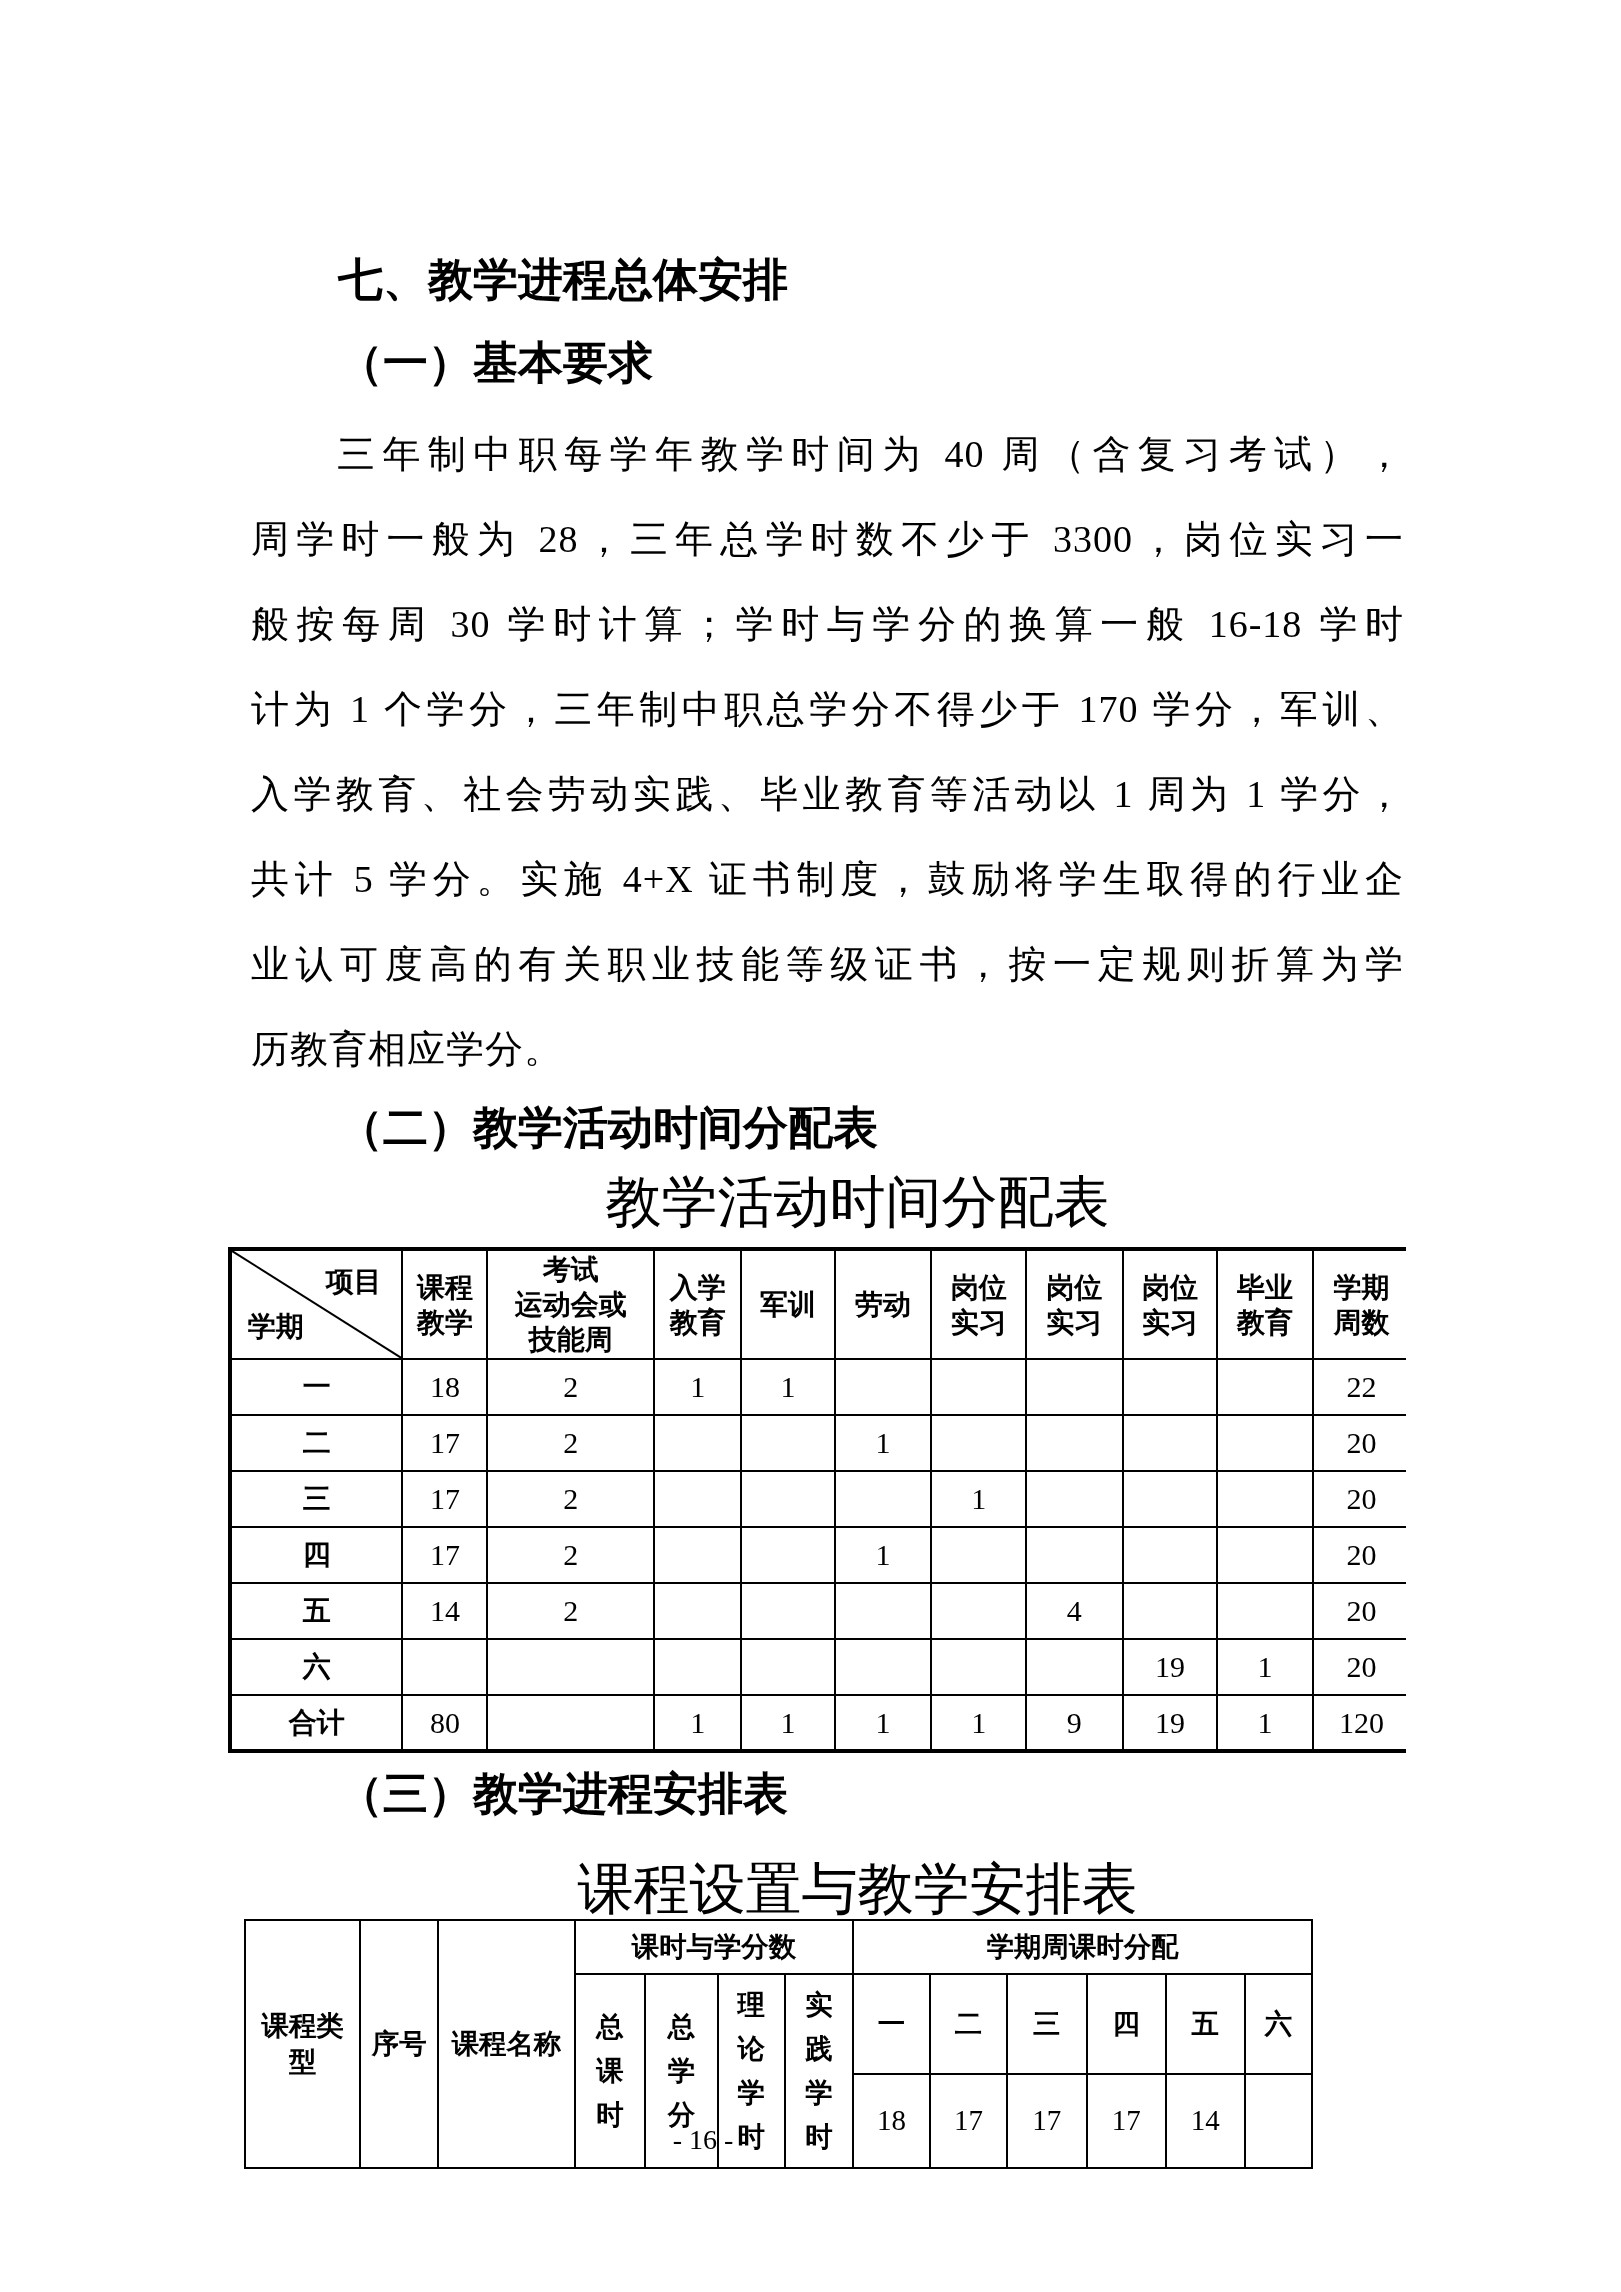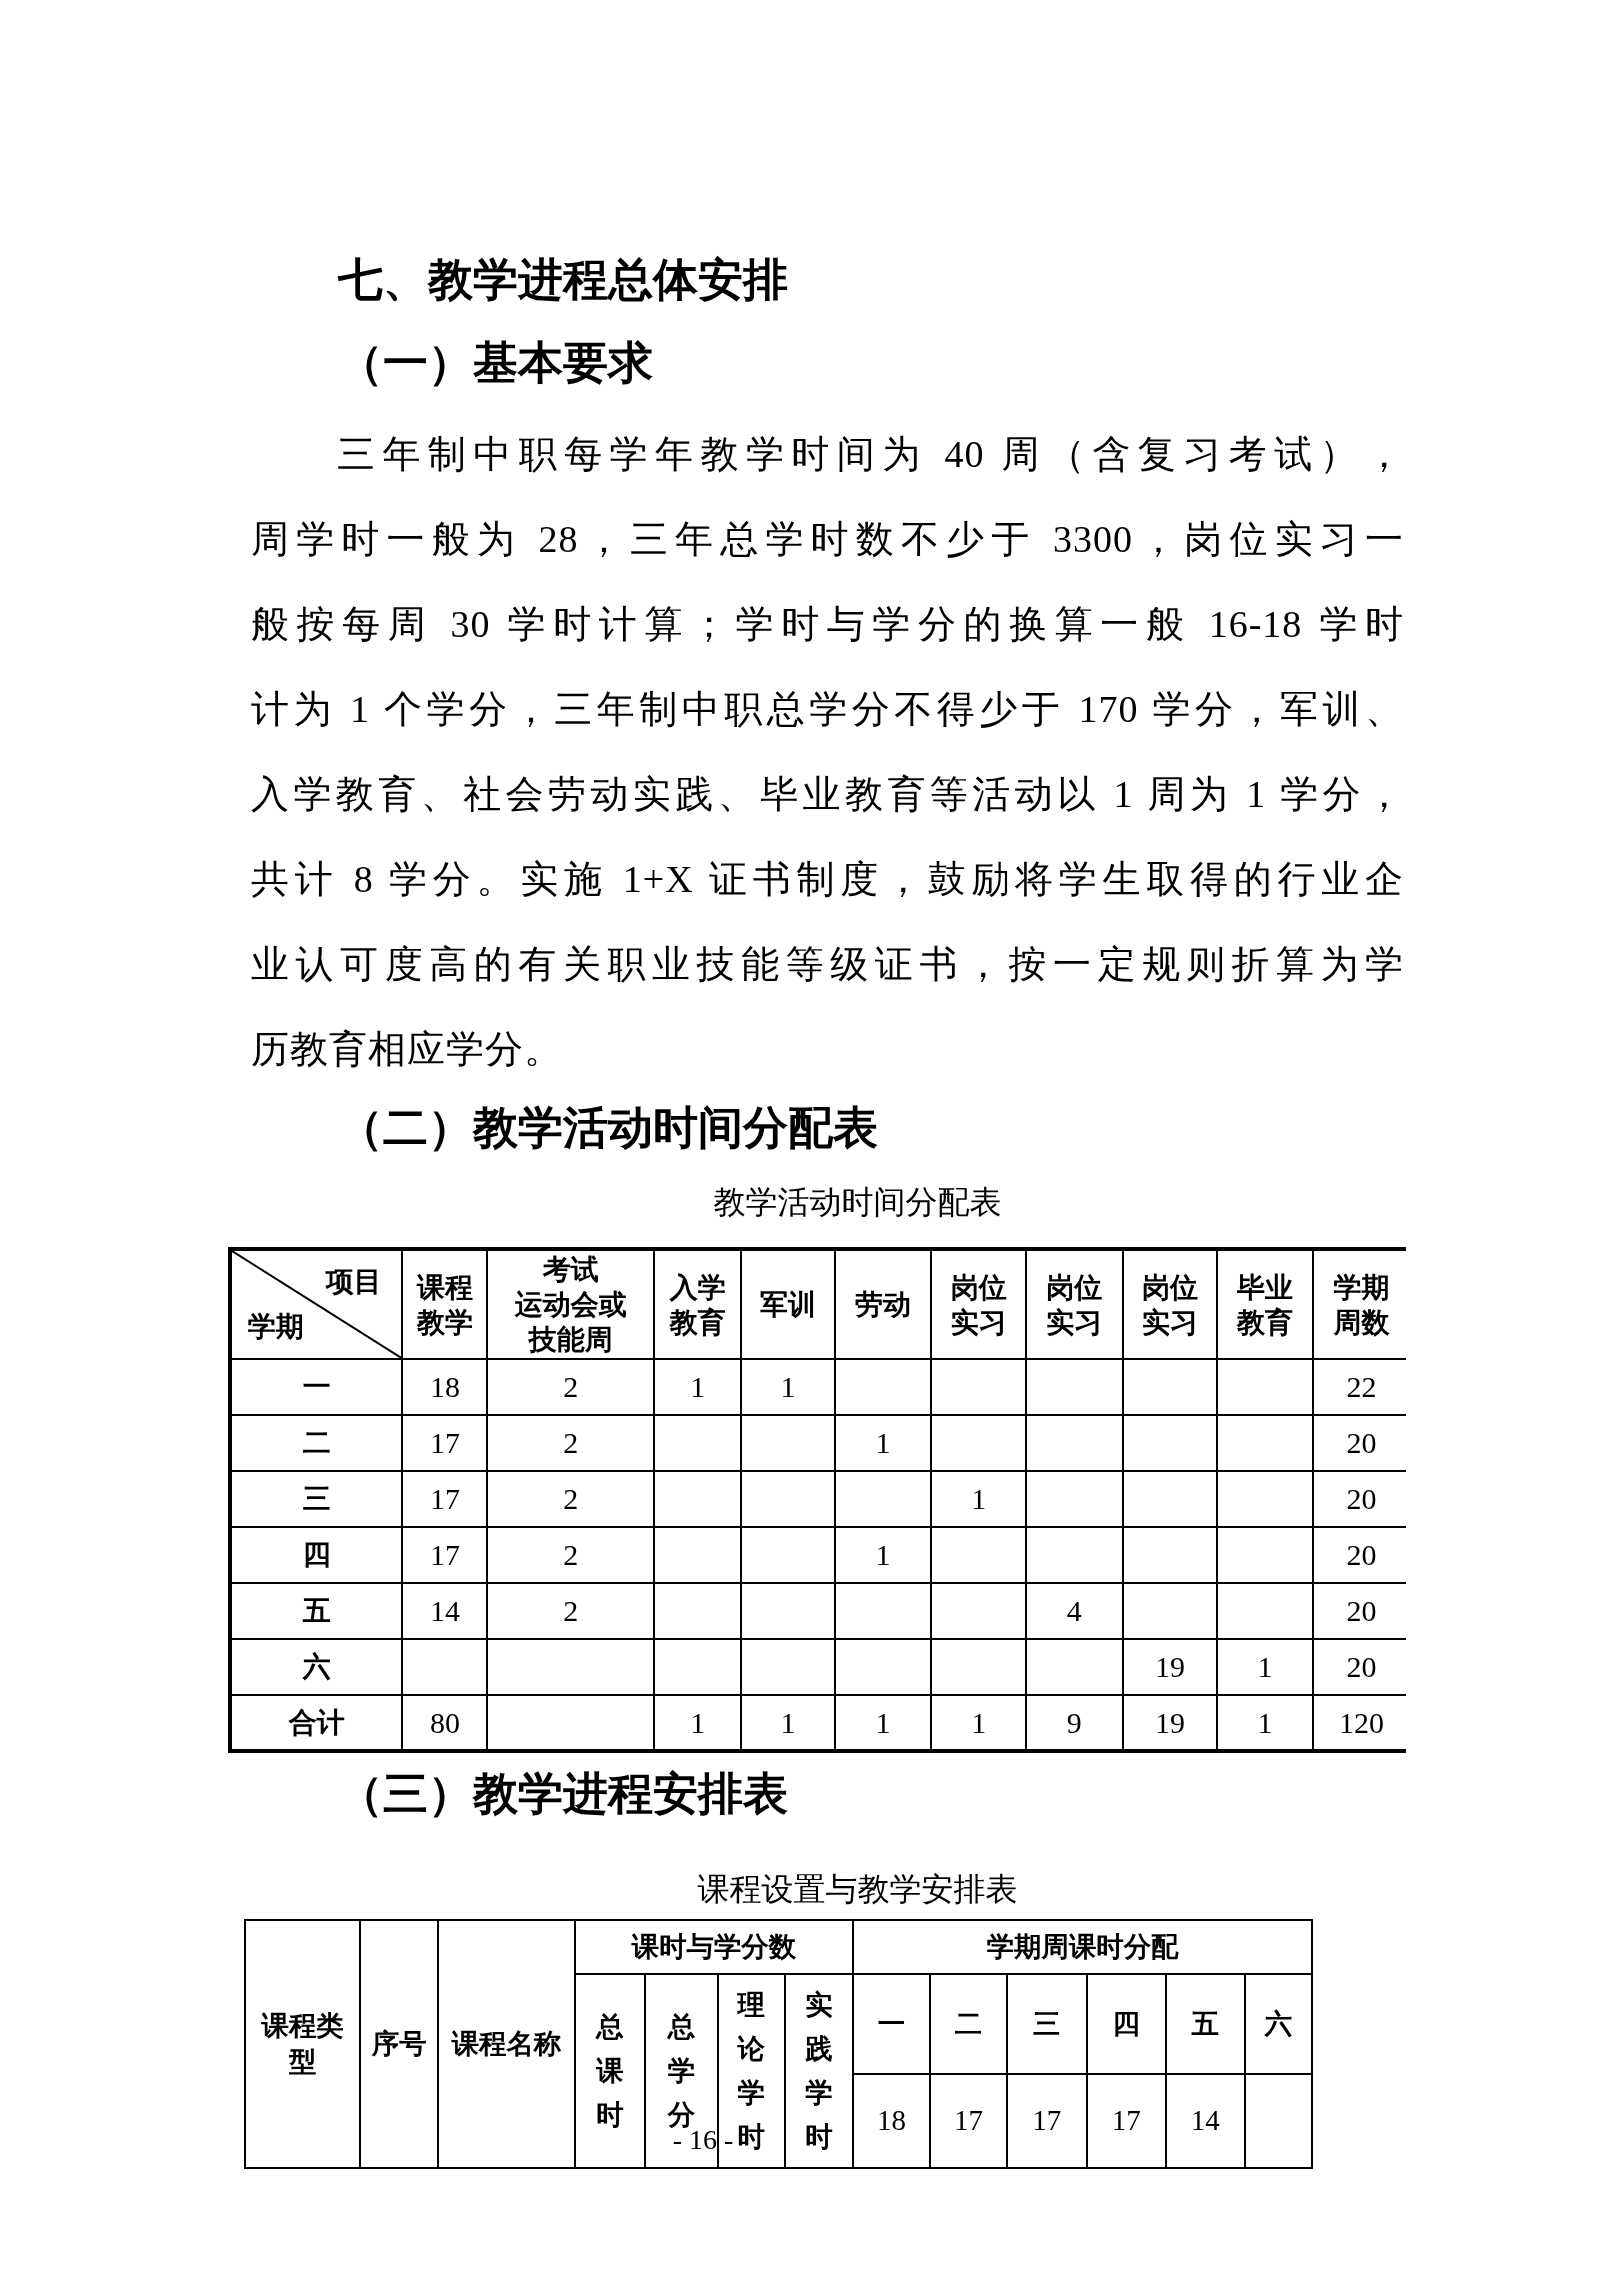--- a/index.html
+++ b/index.html
@@ -32,21 +32,21 @@
     text-align: justify;
     text-align-last: justify;
     white-space: nowrap;
   }
   .bodyline.first { text-indent: 86px; }
   .bodyline.last { text-align-last: left; white-space: normal; }
   .t-title {
     left: 294px;
     width: 1127px;
     text-align: center;
-    font-size: 32px;
+    font-size: 56px;
     line-height: 49px;
   }
   table { border-collapse: collapse; table-layout: fixed; }
   
   .t1 { left: 228px; top: 1247px; width: 1185px; border: 4.9px solid #000; }
   .t1 td { border: 2px solid #000; text-align: center; vertical-align: middle; padding: 0; overflow: hidden; }
   .t1 tr.hd { height: 110px; }
   .t1 tr.dr { height: 56px; }
   .t1 .th { font-size: 28px; font-weight: bold; white-space: pre-line; line-height: 35px; }
   .t1 .rl { font-size: 28px; font-weight: bold; }
@@ -79,21 +79,21 @@
   <div class="abs heading" style="left:338px; top:256px;">七、教学进程总体安排</div>
 
   <div class="abs heading" style="left:338px; top:339px;">（一）基本要求</div>
 
   <div class="abs para">
     <div class="bodyline first">三年制中职每学年教学时间为 40 周（含复习考试），</div>
     <div class="bodyline">周学时一般为 28，三年总学时数不少于 3300，岗位实习一</div>
     <div class="bodyline">般按每周 30 学时计算；学时与学分的换算一般 16-18 学时</div>
     <div class="bodyline">计为 1 个学分，三年制中职总学分不得少于 170 学分，军训、</div>
     <div class="bodyline">入学教育、社会劳动实践、毕业教育等活动以 1 周为 1 学分，</div>
-    <div class="bodyline">共计 8 学分。实施 1+X 证书制度，鼓励将学生取得的行业企</div>
+    <div class="bodyline">共计 5 学分。实施 4+X 证书制度，鼓励将学生取得的行业企</div>
     <div class="bodyline">业认可度高的有关职业技能等级证书，按一定规则折算为学</div>
     <div class="bodyline last">历教育相应学分。</div>
   </div>
 
   <div class="abs heading" style="left:338px; top:1104px;">（二）教学活动时间分配表</div>
 
   <div class="abs t-title" style="top:1178px;">教学活动时间分配表</div>
 
   <table class="abs t1">
     <colgroup>

